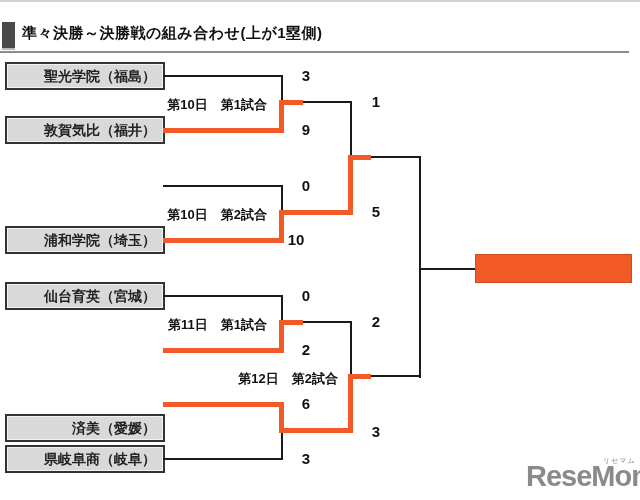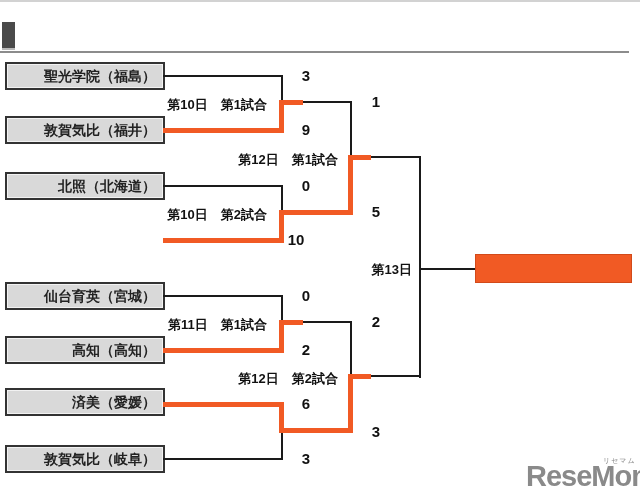--- a/index.html
+++ b/index.html
@@ -31,29 +31,29 @@
   .logo{left:526px;top:460px;font-size:29px;font-weight:bold;color:#8a8a8a;letter-spacing:-1px;white-space:nowrap;}
   .logo-ruby{left:603px;top:456px;font-size:7px;color:#8a8a8a;letter-spacing:1px;white-space:nowrap;}
 </style>
 </head>
 <body>
 
 <div class="page">
 
   <div class="abs top-border"></div>
   <div class="abs title-bullet"></div>
+  <div class="abs page-title">準々決勝～決勝戦の組み合わせ(上が1塁側)</div>
   <div class="abs title-rule"></div>
 
   <div class="abs team" style="top:116px">敦賀気比（福井）</div>
   <div class="abs team" style="top:62px">聖光学院（福島）</div>
-  <div class="abs team" style="top:172px">北照（北海道）</div>
+  <div class="abs team" style="top:226px">浦和学院（埼玉）</div>
   <div class="abs team" style="top:282px">仙台育英（宮城）</div>
-  <div class="abs team" style="top:336px">高知（高知）</div>
-  <div class="abs team" style="top:388px">済美（愛媛）</div>
-  <div class="abs team" style="top:445px">敦賀気比（岐阜）</div>
+  <div class="abs team" style="top:414px">済美（愛媛）</div>
+  <div class="abs team" style="top:445px">県岐阜商（岐阜）</div>
 
   <div class="abs hl" style="left:163px;top:75px;width:120px"></div>
   <div class="abs hl" style="left:163px;top:185px;width:120px"></div>
   <div class="abs hl" style="left:163px;top:295px;width:120px"></div>
   <div class="abs hl" style="left:163px;top:458px;width:120px"></div>
   <div class="abs vl" style="left:281px;top:75px;height:28px"></div>
   <div class="abs vl" style="left:281px;top:185px;height:28px"></div>
   <div class="abs vl" style="left:281px;top:295px;height:28px"></div>
   <div class="abs vl" style="left:281px;top:430px;height:30px"></div>
   <div class="abs hl" style="left:303px;top:101px;width:49px"></div>
@@ -92,22 +92,20 @@
   <div class="abs score" style="left:294px;top:451px">3</div>
 
   <div class="abs score" style="left:364px;top:94px">1</div>
   <div class="abs score" style="left:364px;top:204px">5</div>
   <div class="abs score" style="left:364px;top:314px">2</div>
   <div class="abs score" style="left:364px;top:424px">3</div>
 
   <div class="abs mlabel" style="left:130px;top:98px;width:137px">第10日　第1試合</div>
   <div class="abs mlabel" style="left:130px;top:208px;width:137px">第10日　第2試合</div>
   <div class="abs mlabel" style="left:130px;top:318px;width:137px">第11日　第1試合</div>
-  <div class="abs mlabel" style="left:201px;top:153px;width:137px">第12日　第1試合</div>
   <div class="abs mlabel" style="left:201px;top:372px;width:137px">第12日　第2試合</div>
-  <div class="abs mlabel" style="left:308px;top:263px;width:104px">第13日</div>
 
   <div class="abs champion"></div>
 
   <div class="abs logo-ruby">リセマム</div>
   <div class="abs logo">ReseMom.</div>
 
 </div>
 
 </body></html>

